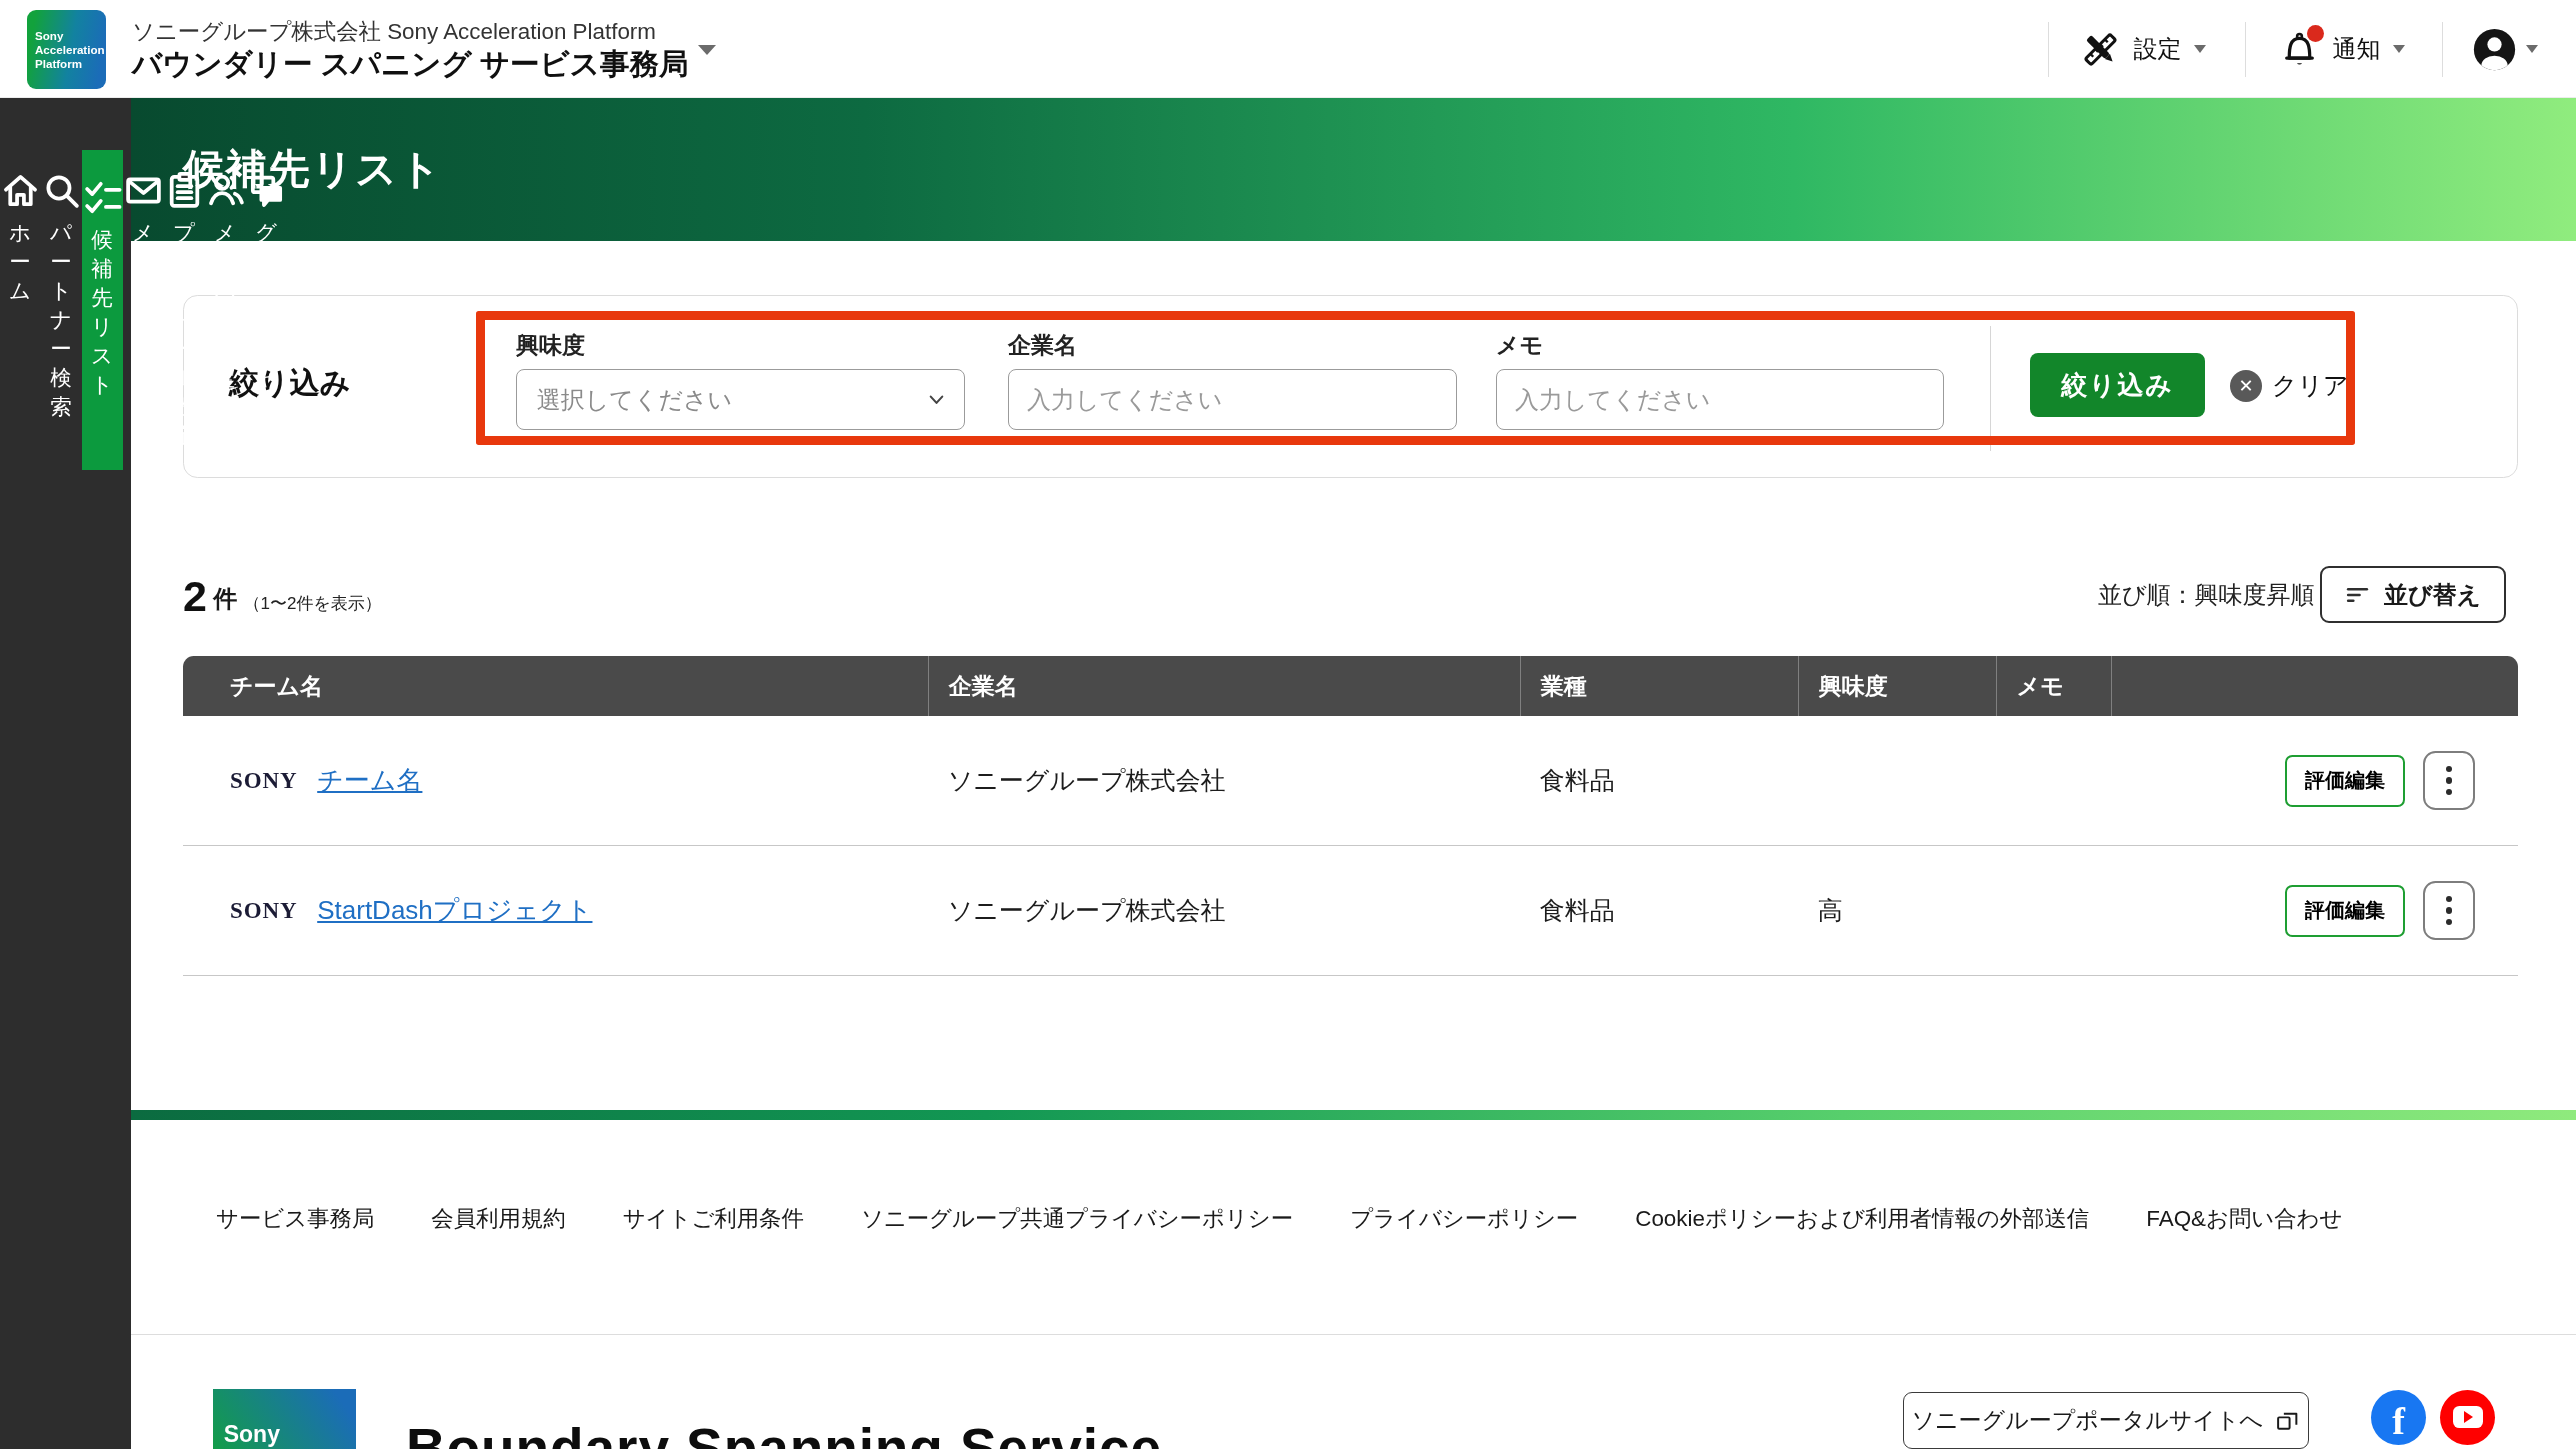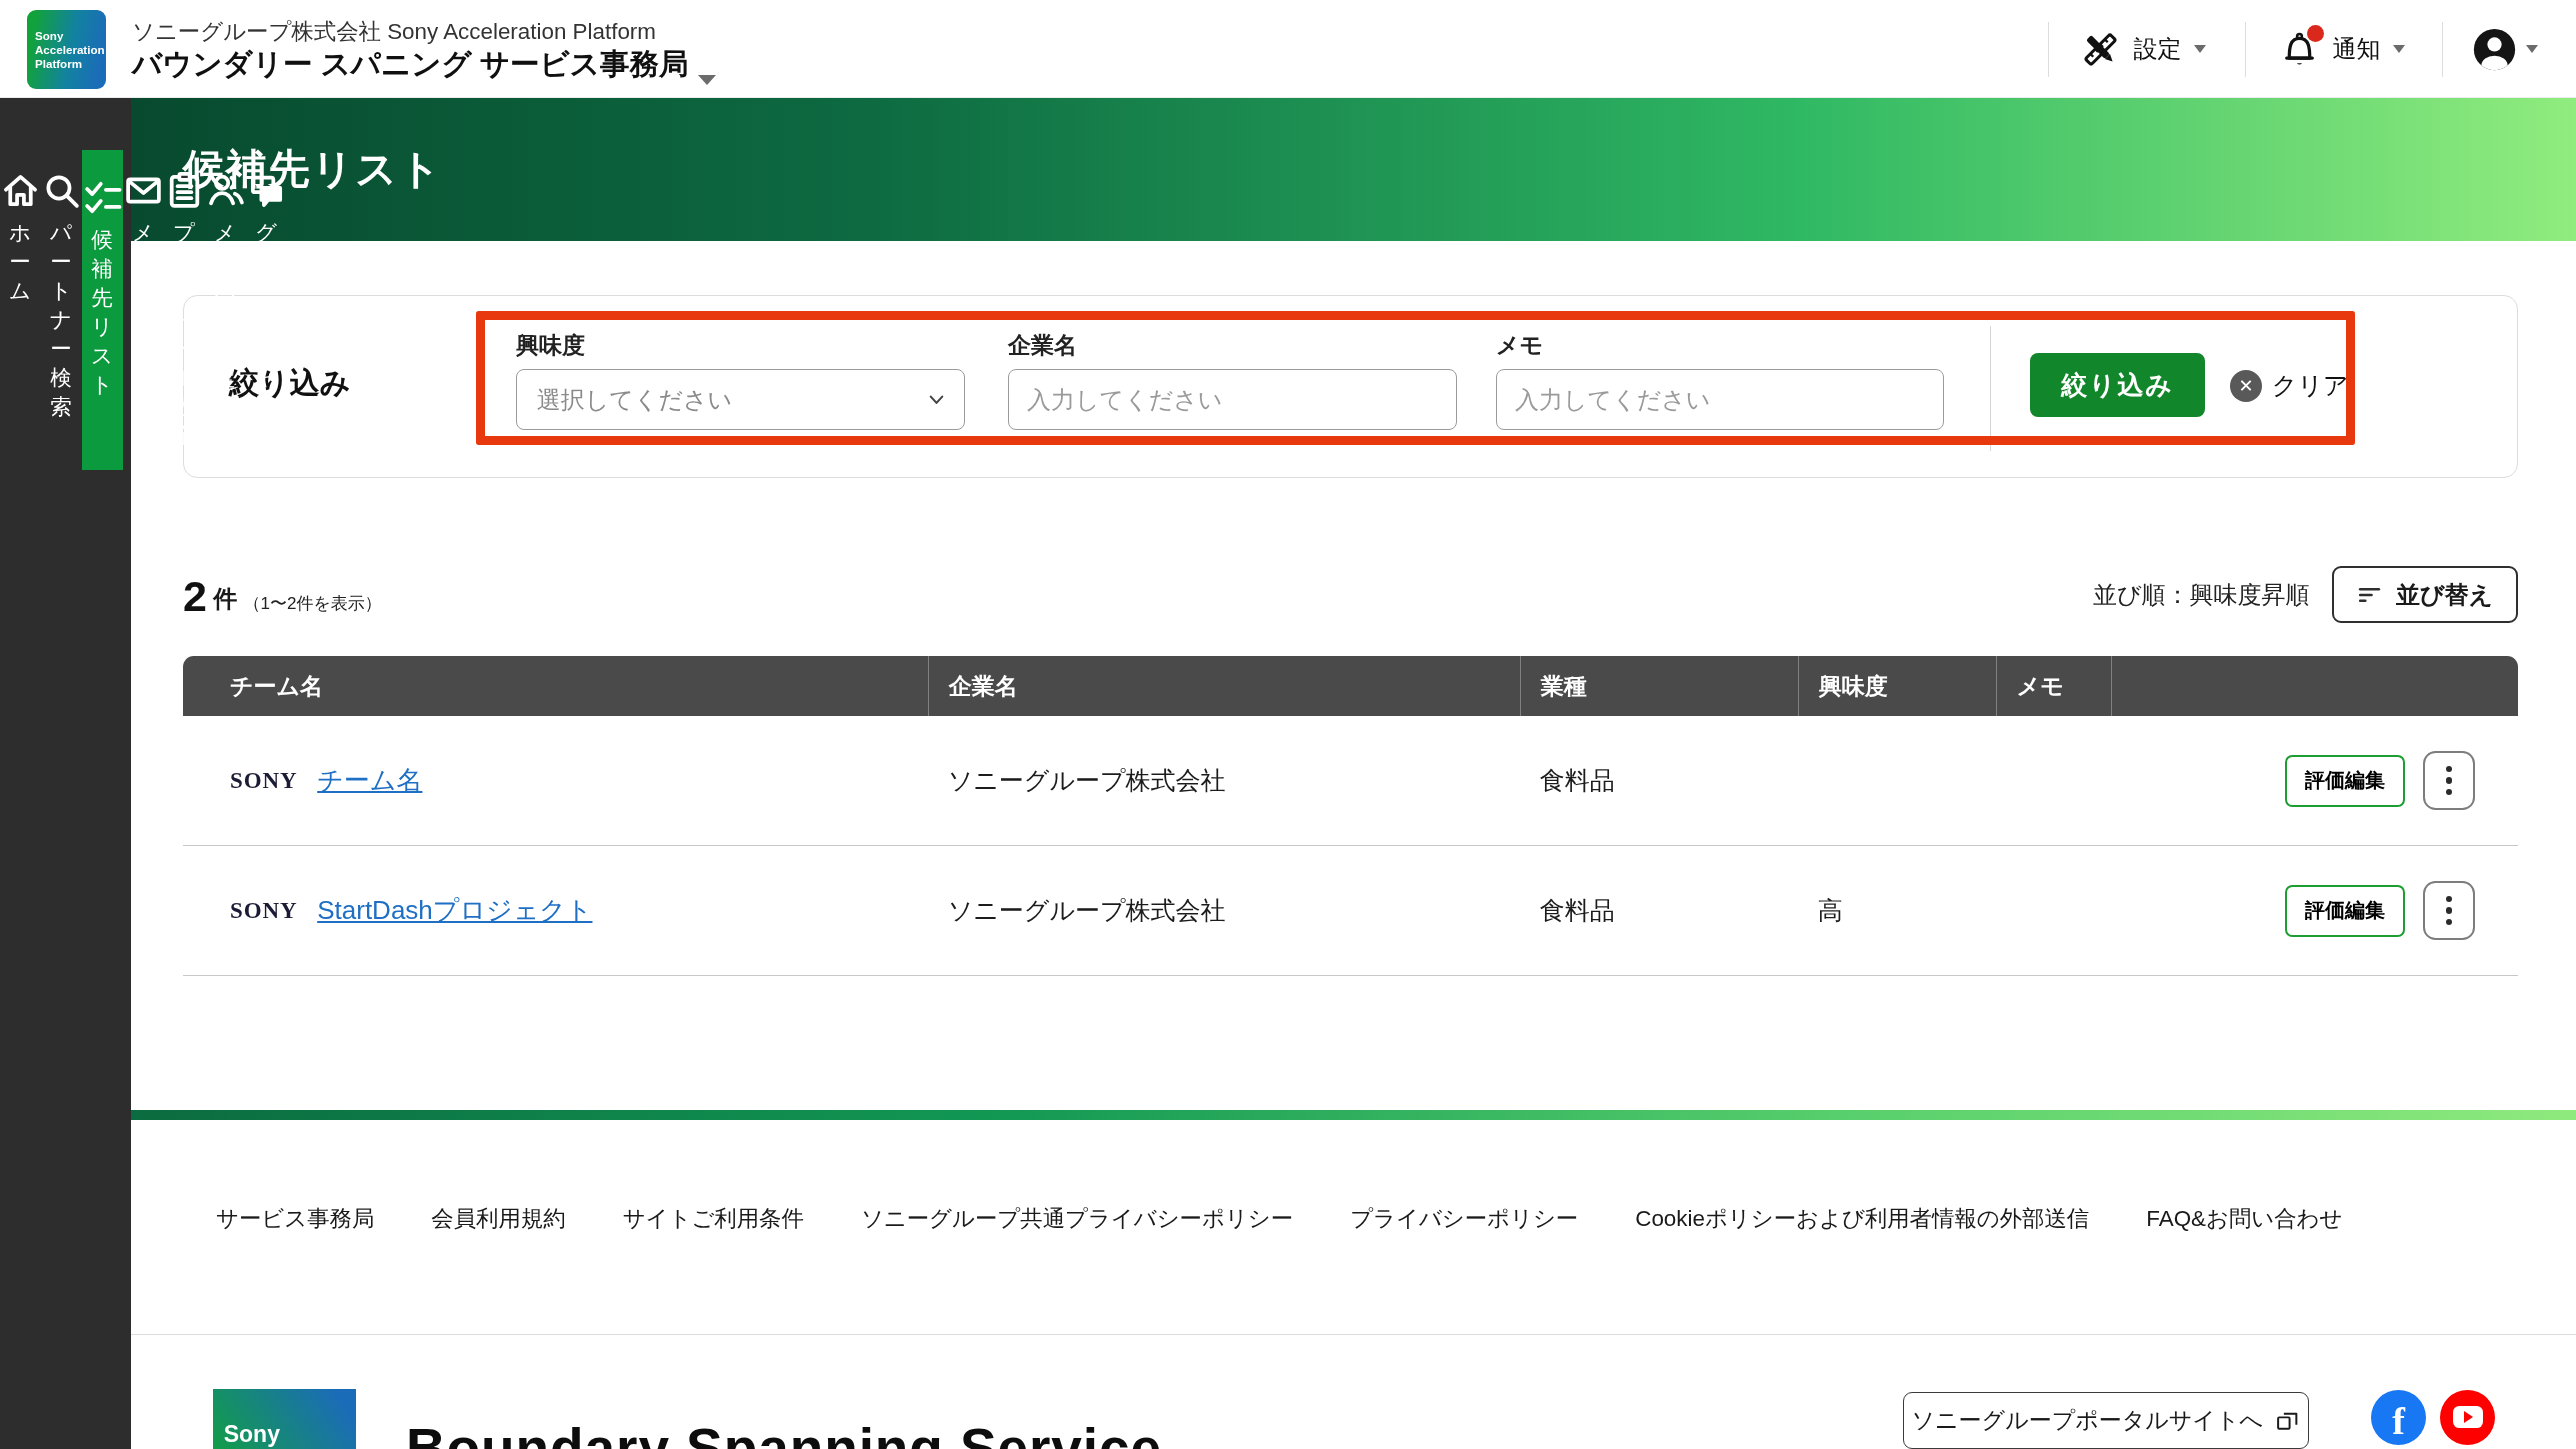--- a/index.html
+++ b/index.html
@@ -6,21 +6,21 @@
   html,body { width:2576px; height:1449px; }
   body { font-family:"Liberation Sans","DejaVu Sans",sans-serif; background:#fff; color:#1a1a1a; }
   #page { position:relative; width:2576px; height:1449px; overflow:hidden; background:#fff; }
 
   
   .app-header { position:absolute; top:0; left:0; width:2576px; height:98px; background:#fff; border-bottom:0.9px solid #ececec; z-index:5; }
   .logo-badge { position:absolute; left:27px; top:9.8px; width:79px; height:79px; border-radius:9px;
     background:linear-gradient(100deg,#12a23c 10%,#1282a0 55%,#1b6cb8 90%); color:#fff; }
   .logo-text { position:absolute; left:8px; top:19px; font-size:11.6px; font-weight:bold; line-height:14px; white-space:pre-line; }
   .org-name { position:absolute; left:132px; top:16px; font-size:22.4px; color:#333; }
-  .workspace-row { position:absolute; left:132px; top:45px; display:flex; align-items:flex-end; gap:10px; cursor:pointer; }
+  .workspace-row { position:absolute; left:132px; top:45px; display:flex; align-items:flex-start; gap:10px; cursor:pointer; }
   .workspace-name { font-size:29.5px; font-weight:bold; color:#101010; }
   .caret { width:0; height:0; border-left:9px solid transparent; border-right:9px solid transparent; border-top:10.7px solid #6b6b6b; }
   .caret.small { border-left-width:6.3px; border-right-width:6.3px; border-top-width:8px; }
   .hdr-vdiv { position:absolute; top:21.5px; height:55px; border-left:0.9px solid #ddd; }
   .hdr-group { position:absolute; top:0; height:98px; display:flex; align-items:center; gap:12.5px; cursor:pointer; }
   .hdr-label { font-size:24px; color:#111; }
   .hdr-icon { width:41px; height:41px; }
   .bell-wrap { position:relative; width:41px; height:41px; }
   .red-dot { position:absolute; right:-3.6px; top:-3.6px; width:17px; height:17px; border-radius:50%; background:#da291c; }
   .avatar-wrap { position:absolute; left:2472px; top:0; height:98px; display:flex; align-items:center; gap:9px; cursor:pointer; }
@@ -53,21 +53,21 @@
   .clear-group { position:absolute; left:2046px; top:73px; display:flex; align-items:center; gap:9.8px; cursor:pointer; }
   .clear-x { width:32px; height:32px; border-radius:50%; background:#595959; color:#fff; font-size:18px; font-weight:bold; display:flex; align-items:center; justify-content:center; }
   .clear-label { font-size:25px; color:#111; }
 
   
   .results-bar { position:relative; margin:89px 52px 0; width:2335px; height:55px; }
   .count-group { position:absolute; left:0; bottom:3.6px; display:flex; align-items:flex-end; gap:6.3px; }
   .count-num { font-size:43px; font-weight:bold; color:#111; line-height:43px; }
   .count-unit { font-size:24px; font-weight:bold; padding-bottom:3.6px; }
   .count-note { font-size:17px; color:#222; padding-bottom:3.6px; }
-  .sort-group { position:absolute; right:0; top:0; height:55px; display:flex; align-items:center; gap:23px; }
+  .sort-group { position:absolute; right:12px; top:0; height:55px; display:flex; align-items:center; gap:6px; }
   .sort-note { font-size:24px; color:#222; }
   .sort-btn { display:flex; align-items:center; gap:13.4px; height:57px; padding:0 23px; background:#fff; border:2.2px solid #2f2f2f; border-radius:9px; font-size:24px; font-weight:bold; color:#1a1a1a; cursor:pointer; }
 
   
   .ctable { margin:34px 52px 0; width:2335px; }
   .thead { display:grid; grid-template-columns:745px 592px 278px 198px 115px 406px; background:#4a4a4a; height:60px; border-radius:10.7px 10.7px 0 0; overflow:hidden; }
   .th { color:#fff; font-size:23px; font-weight:bold; display:flex; align-items:center; padding-left:19.7px; border-left:0.9px solid rgba(255,255,255,.3); }
   .th:first-child { padding-left:47px; border-left:none; }
   .trow { display:grid; grid-template-columns:745px 592px 278px 198px 115px 406px; height:130px; background:#fff; border-bottom:1.8px solid #c7c7c7; }
   .td { display:flex; align-items:center; padding-left:19.7px; font-size:25px; color:#1c1c1c; }

